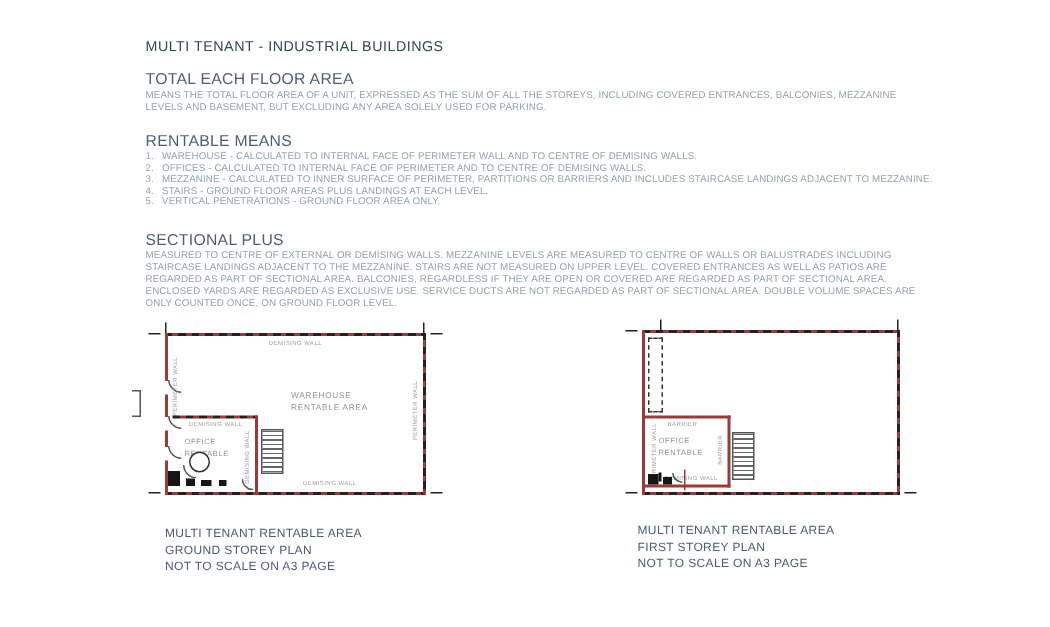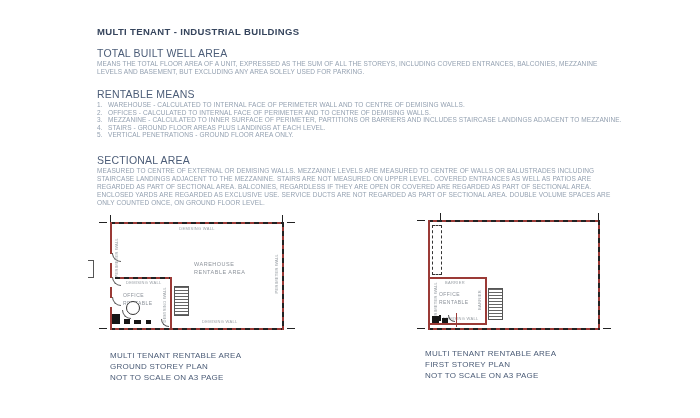--- a/index.html
+++ b/index.html
@@ -2,21 +2,21 @@
 <html><head>
 <meta charset="utf-8">
 <style>
   html,body{margin:0;padding:0}
   body{
     width:700px;height:418px;position:relative;background:#ffffff;
     font-family:"Liberation Sans", sans-serif;overflow:hidden;
   }
   .abs{position:absolute}
   
-  .doc-title{font-size:9.5px;font-weight:bold;color:#36455d;letter-spacing:.35px}
+  .doc-title{font-size:9.5px;font-weight:normal;color:#36455d;letter-spacing:.35px}
   .sec-head{font-size:10.5px;color:#4c5d78;letter-spacing:.2px}
   .body-text{font-size:6.5px;color:#94a1b1;line-height:8px;letter-spacing:.1px}
   .list-row{font-size:6.5px;color:#94a1b1;line-height:7.6px;letter-spacing:.1px;display:flex}
   .list-num{width:11px;flex:0 0 11px}
   .caption{font-size:8px;color:#4a5b76;line-height:11px;letter-spacing:.25px;white-space:pre-line}
   
   .wh{position:absolute;height:2px;background:repeating-linear-gradient(90deg,#222 0 5px,#9b3a36 5px 9px)}
   .wv{position:absolute;width:2px;background:repeating-linear-gradient(180deg,#222 0 5px,#9b3a36 5px 9px)}
   .wsv{position:absolute;width:2px;background:#9b3a36}
   .wsh{position:absolute;height:2px;background:#9b3a36}
@@ -31,21 +31,21 @@
   .fx{position:absolute;background:#161616}
   .fx-round{position:absolute;border:1px solid #333;border-radius:50%;background:#fff}
   .dash-box{position:absolute;border:1px dashed #333;background:#fff}
   .bracket{position:absolute;width:5px;height:16px;border-top:1px solid #555;border-right:1px solid #555;border-bottom:1px solid #555}
 </style>
 </head>
 <body>
 
 <div class="abs doc-title" style="left:97px;top:26px">MULTI TENANT - INDUSTRIAL BUILDINGS</div>
 
-<div class="abs sec-head" style="left:97px;top:47px">TOTAL BUILT WELL AREA</div>
+<div class="abs sec-head" style="left:97px;top:47px">TOTAL EACH FLOOR AREA</div>
 <div class="abs body-text" style="left:97px;top:60px;width:520px">MEANS THE TOTAL FLOOR AREA OF A UNIT, EXPRESSED AS THE SUM OF ALL THE STOREYS, INCLUDING COVERED ENTRANCES, BALCONIES, MEZZANINE LEVELS AND BASEMENT, BUT EXCLUDING ANY AREA SOLELY USED FOR PARKING.</div>
 
 <div class="abs sec-head" style="left:97px;top:88px">RENTABLE MEANS</div>
 <div class="abs" style="left:97px;top:101px;width:525px">
   <div class="list-row">
     <span class="list-num">1.</span>
     <span>WAREHOUSE - CALCULATED TO INTERNAL FACE OF PERIMETER WALL AND TO CENTRE OF DEMISING WALLS.</span>
   </div>
   <div class="list-row">
     <span class="list-num">2.</span>
@@ -58,21 +58,21 @@
   <div class="list-row">
     <span class="list-num">4.</span>
     <span>STAIRS - GROUND FLOOR AREAS PLUS LANDINGS AT EACH LEVEL.</span>
   </div>
   <div class="list-row">
     <span class="list-num">5.</span>
     <span>VERTICAL PENETRATIONS - GROUND FLOOR AREA ONLY.</span>
   </div>
 </div>
 
-<div class="abs sec-head" style="left:97px;top:154px">SECTIONAL AREA</div>
+<div class="abs sec-head" style="left:97px;top:154px">SECTIONAL PLUS</div>
 <div class="abs body-text" style="left:97px;top:167px;width:524px">MEASURED TO CENTRE OF EXTERNAL OR DEMISING WALLS. MEZZANINE LEVELS ARE MEASURED TO CENTRE OF WALLS OR BALUSTRADES INCLUDING STAIRCASE LANDINGS ADJACENT TO THE MEZZANINE. STAIRS ARE NOT MEASURED ON UPPER LEVEL. COVERED ENTRANCES AS WELL AS PATIOS ARE REGARDED AS PART OF SECTIONAL AREA. BALCONIES, REGARDLESS IF THEY ARE OPEN OR COVERED ARE REGARDED AS PART OF SECTIONAL AREA. ENCLOSED YARDS ARE REGARDED AS EXCLUSIVE USE. SERVICE DUCTS ARE NOT REGARDED AS PART OF SECTIONAL AREA. DOUBLE VOLUME SPACES ARE ONLY COUNTED ONCE, ON GROUND FLOOR LEVEL.</div>
 
 <div class="abs" style="left:110px;top:222px;width:174px;height:108px">
 
   <div class="wh" style="left:0;top:0;width:174px"></div>
   <div class="wh" style="left:0;top:106px;width:174px"></div>
   <div class="wv" style="left:172px;top:0;height:108px"></div>
   <div class="wsv" style="left:0;top:0;height:108px"></div>
 
   <div class="gap" style="left:0;top:32px;height:9px"></div>

